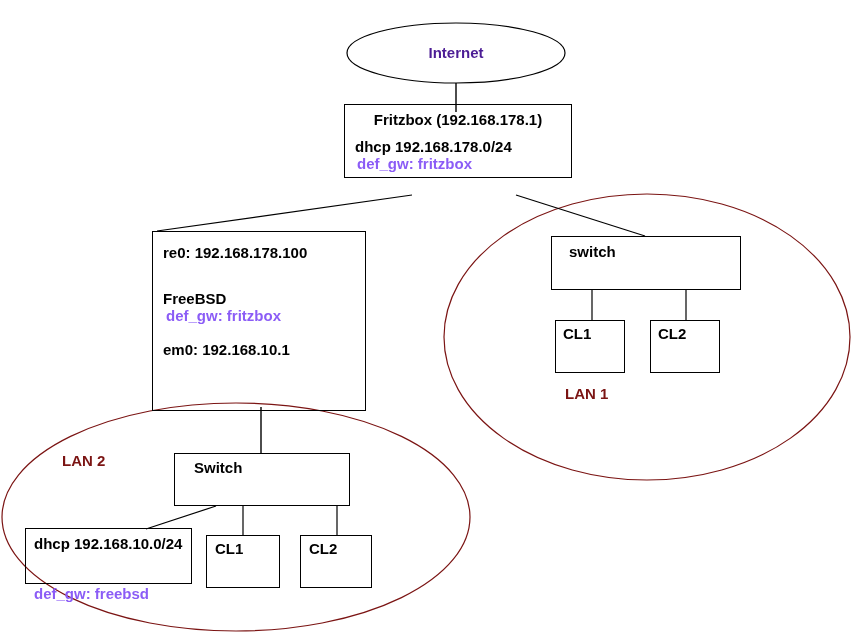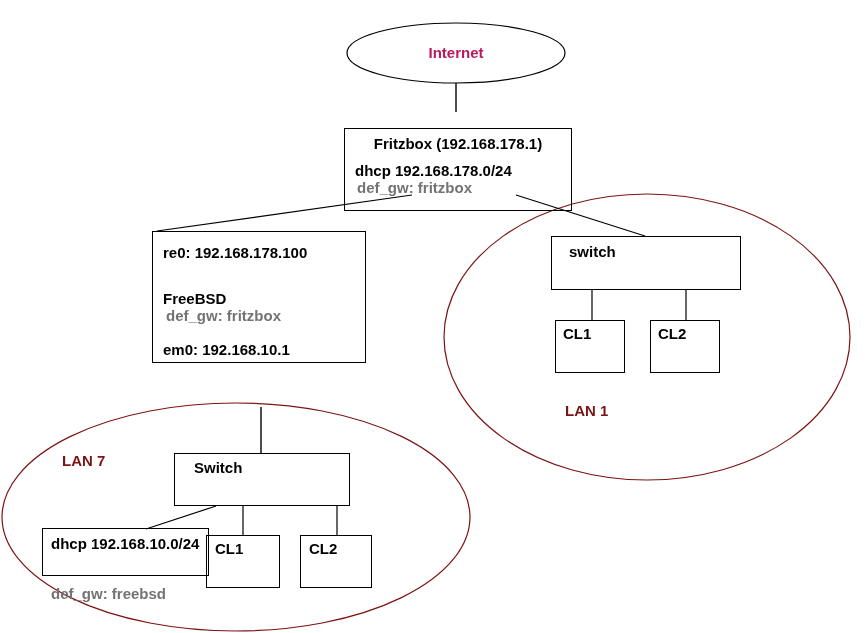--- a/index.html
+++ b/index.html
@@ -35,34 +35,34 @@
     font-size: 15px;
     line-height: 1.18;
   }
   .node .line {
     white-space: nowrap;
   }
   .lbl-center {
     text-align: center;
   }
   .red {
-    color: #737373;
+    color: #8b5cf6;
   }
   .lan-label {
     position: absolute;
     font-weight: bold;
     font-size: 15px;
     color: #7b1413;
     white-space: nowrap;
   }
   .ellipse-text {
     position: absolute;
     font-weight: bold;
     font-size: 15px;
-    color: #be185d;
+    color: #4c1d95;
     white-space: nowrap;
     text-align: center;
   }
 </style>
 </head>
 <body>
 
 <div id="canvas">
 
   <svg id="edges" viewBox="0 0 867 633" xmlns="http://www.w3.org/2000/svg">
@@ -87,53 +87,53 @@
 
     <line x1="216" y1="506" x2="146" y2="529" stroke="#000000" stroke-width="1.2"></line>
 
     <line x1="243" y1="506" x2="243" y2="535" stroke="#000000" stroke-width="1.2"></line>
 
     <line x1="337" y1="506" x2="337" y2="535" stroke="#000000" stroke-width="1.2"></line>
   </svg>
 
   <div class="ellipse-text" style="left:396px; top:44px; width:120px;">Internet</div>
 
-  <div class="node" style="left:344px; top:128px; width:228px; height:83px; padding:6px 0 0 0;">
+  <div class="node" style="left:344px; top:104px; width:228px; height:74px; padding:6px 0 0 0;">
     <div class="line lbl-center">Fritzbox (192.168.178.1)</div>
     <div class="line" style="margin-top:9px; padding-left:10px;">dhcp 192.168.178.0/24</div>
     <div class="line red" style="padding-left:12px;">def_gw: fritzbox</div>
   </div>
 
-  <div class="node" style="left:152px; top:231px; width:214px; height:132px; padding:12px 0 0 0;">
+  <div class="node" style="left:152px; top:231px; width:214px; height:180px; padding:12px 0 0 0;">
     <div class="line" style="padding-left:10px;">re0: 192.168.178.100</div>
     <div class="line" style="margin-top:28px; padding-left:10px;">FreeBSD</div>
     <div class="line red" style="padding-left:13px;">def_gw: fritzbox</div>
     <div class="line" style="margin-top:16px; padding-left:10px;">em0: 192.168.10.1</div>
   </div>
 
-  <div class="lan-label" style="left:565px; top:402px;">LAN 1</div>
+  <div class="lan-label" style="left:565px; top:385px;">LAN 1</div>
 
   <div class="node" style="left:551px; top:236px; width:190px; height:54px; padding:6px 0 0 0;">
     <div class="line" style="padding-left:17px;">switch</div>
   </div>
 
   <div class="node" style="left:555px; top:320px; width:70px; height:53px; padding:4px 0 0 0;">
     <div class="line" style="padding-left:7px;">CL1</div>
   </div>
   <div class="node" style="left:650px; top:320px; width:70px; height:53px; padding:4px 0 0 0;">
     <div class="line" style="padding-left:7px;">CL2</div>
   </div>
 
-  <div class="lan-label" style="left:62px; top:452px;">LAN 7</div>
+  <div class="lan-label" style="left:62px; top:452px;">LAN 2</div>
 
   <div class="node" style="left:174px; top:453px; width:176px; height:53px; padding:5px 0 0 0;">
     <div class="line" style="padding-left:19px;">Switch</div>
   </div>
 
-  <div class="node" style="left:42px; top:528px; width:167px; height:48px; padding:6px 0 0 0;">
+  <div class="node" style="left:25px; top:528px; width:167px; height:56px; padding:6px 0 0 0;">
     <div class="line" style="padding-left:8px;">dhcp 192.168.10.0/24</div>
     <div class="line red" style="padding-left:8px;margin-top:32px;">def_gw: freebsd</div>
   </div>
 
   <div class="node" style="left:206px; top:535px; width:74px; height:53px; padding:4px 0 0 0;">
     <div class="line" style="padding-left:8px;">CL1</div>
   </div>
   <div class="node" style="left:300px; top:535px; width:72px; height:53px; padding:4px 0 0 0;">
     <div class="line" style="padding-left:8px;">CL2</div>
   </div>

